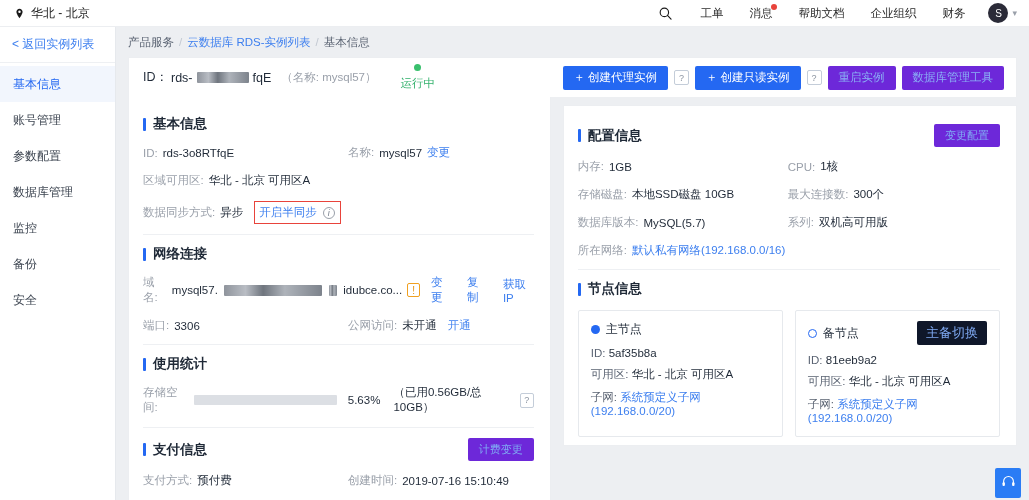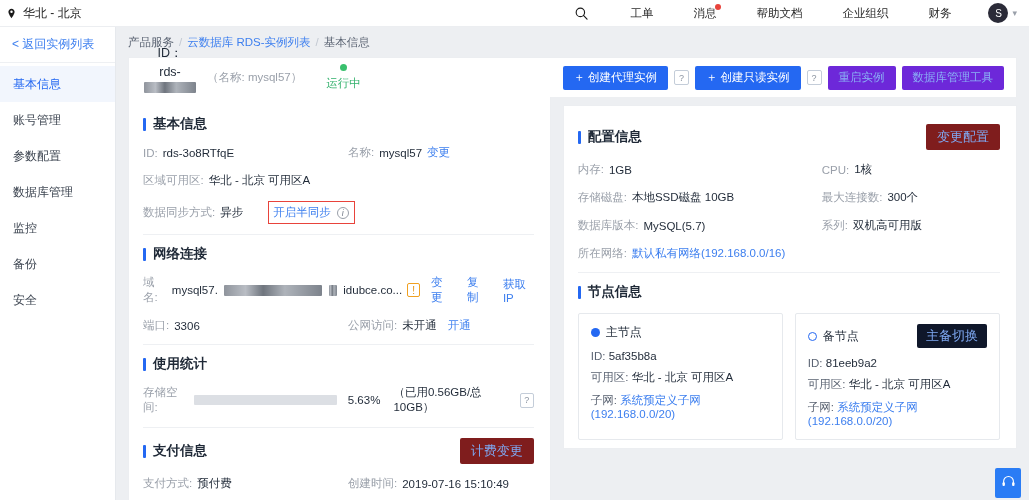--- a/index.html
+++ b/index.html
@@ -12,23 +12,23 @@
   }
   .app { position: relative; width: 1029px; height: 500px; }
 
   
   .topbar {
     height: 27px; background: #fff;
     display: flex; align-items: center;
     border-bottom: 1px solid #eceef1;
     position: relative;
   }
-  .region { display: flex; align-items: center; gap: 6px; padding-left: 6px; font-size: 12px; color: #1a1a1a; cursor: pointer; }
+  .region { display: flex; align-items: center; gap: 6px; padding-left: 14px; font-size: 12px; color: #1a1a1a; cursor: pointer; }
   .region .pin { width: 11px; height: 11px; display: block; }
-  .topnav { margin-left: auto; display: flex; align-items: center; gap: 14px; padding-right: 8px; }
+  .topnav { margin-left: auto; display: flex; align-items: center; gap: 0; padding-right: 8px; }
   .topnav .item {
     font-size: 11.5px; color: #2b2b2b; padding: 0 13px; line-height: 27px; cursor: pointer; position: relative; white-space: nowrap;
   }
   .search-ic { padding: 0 14px; display: flex; align-items: center; cursor: pointer; }
   .badge-dot {
     position: absolute; top: 4px; right: 8px;
     width: 6px; height: 6px; border-radius: 50%;
     background: #e8433b;
   }
   .avatar-wrap { display: flex; align-items: center; gap: 4px; padding-left: 10px; padding-right: 4px; cursor: pointer; }
@@ -67,21 +67,21 @@
   .breadcrumb .crumb.plain { color: #5a6372; cursor: default; }
   .breadcrumb .sep { color: #c2c8d1; }
 
   .content-wrap { padding: 0 12px 0 12px; }
 
   
   .inst-head {
     background: #fff; height: 40px; display: flex; align-items: center;
     padding: 0 12px 0 14px; border: 1px solid #eceef1; border-bottom: none;
   }
-  .inst-id { font-size: 12.5px; color: #1f2937; display: flex; align-items: center; gap: 3px; flex-direction: column; }
+  .inst-id { font-size: 12.5px; color: #1f2937; display: flex; align-items: center; gap: 3px; }
   .inst-id .lbl { color: #1f2937; }
   .redact {
     display: inline-block; height: 11px; vertical-align: middle;
     background: linear-gradient(90deg,#8f949c 0%, #b9bdc4 22%, #6f757e 40%, #aeb3ba 62%, #7d838c 100%);
     filter: blur(0.7px); border-radius: 1px; margin: 0 1px;
   }
   .inst-name { font-size: 11.5px; color: #9aa0aa; margin-left: 10px; }
   .inst-status { display: flex; align-items: center; gap: 5px; margin-left: 24px; font-size: 11.5px; color: #32b16c; flex-direction: column; }
   .dot-green { width: 7px; height: 7px; border-radius: 50%; background: #39c06d; }
   .head-actions { margin-left: auto; display: flex; align-items: center; gap: 6px; }
@@ -113,29 +113,29 @@
   }
   .sect-title .bar { width: 3px; height: 13px; background: #2468f2; border-radius: 1px; }
   .sect-title .spacer { flex: 1; }
 
   .row { display: flex; font-size: 11.5px; margin-bottom: 13px; align-items: center; }
   .fld { display: flex; align-items: center; gap: 5px; }
   .fld .k { color: #9aa0aa; }
   .fld .v { color: #1f2937; }
   .link { color: #3d7fef; cursor: pointer; }
   .col1 { width: 205px; }
-  .col1r { width: 244px; }
+  .col1r { width: 210px; }
 
   .hr { height: 1px; background: #eef0f3; margin: 2px 0 10px 0; }
 
   
   .hl-box {
     border: 1.5px solid #e8433b; padding: 3px 5px 3px 4px;
     display: inline-flex; align-items: center; gap: 6px;
-    margin-left: 20px;
+    margin-left: 6px;
   }
   .info-ic {
     width: 12px; height: 12px; border: 1px solid #9aa0aa; border-radius: 50%;
     font-size: 9px; color: #7b838f; display: inline-flex; align-items: center;
     justify-content: center; font-style: italic; cursor: pointer;
   }
   .warn-sq {
     width: 14px; height: 14px; border: 1px solid #f0a020; border-radius: 2px;
     font-size: 10px; color: #e5920f; display: inline-flex; align-items: center;
     justify-content: center; cursor: pointer; background: #fff;
@@ -155,21 +155,21 @@
   .dot-blue { width: 9px; height: 9px; border-radius: 50%; background: #2468f2; }
   .dot-hollow { width: 9px; height: 9px; border-radius: 50%; border: 1.3px solid #2468f2; background: #fff; }
   .node-row { font-size: 11.5px; margin-bottom: 8px; color: #1f2937; }
   .node-row .k { color: #5a6372; }
   .node-btn {
     margin-left: auto; background: #0f172a; color: #7fa9f3; font-size: 13px;
     padding: 3px 9px; border-radius: 2px; cursor: pointer;
   }
 
   .sect-btn {
-    background: #7f1d1d; color: #7fa9f3; font-size: 13px;
+    background: #6d28d9; color: #7fa9f3; font-size: 11px;
     padding: 4px 11px; border-radius: 2px; cursor: pointer; font-weight: normal;
   }
 
   
   .support {
     position: absolute; right: 8px; bottom: 2px;
     width: 26px; height: 30px; background: #2a7cf5;
     display: flex; align-items: center; justify-content: center;
     cursor: pointer; border-radius: 2px;
   }

